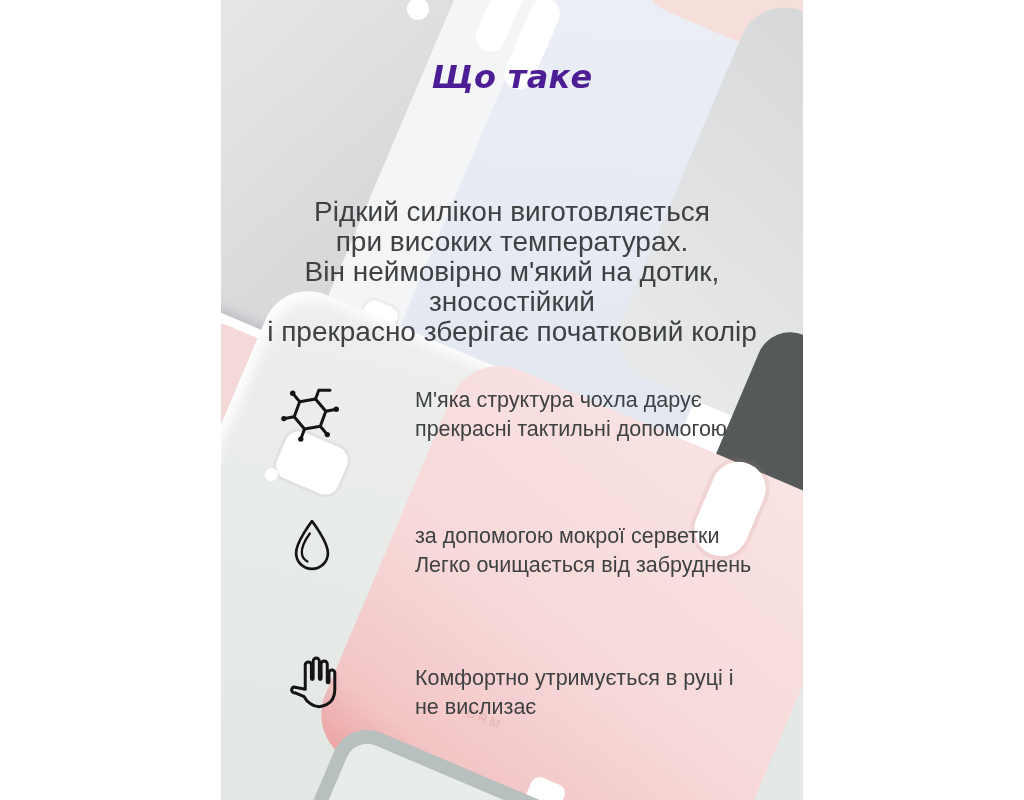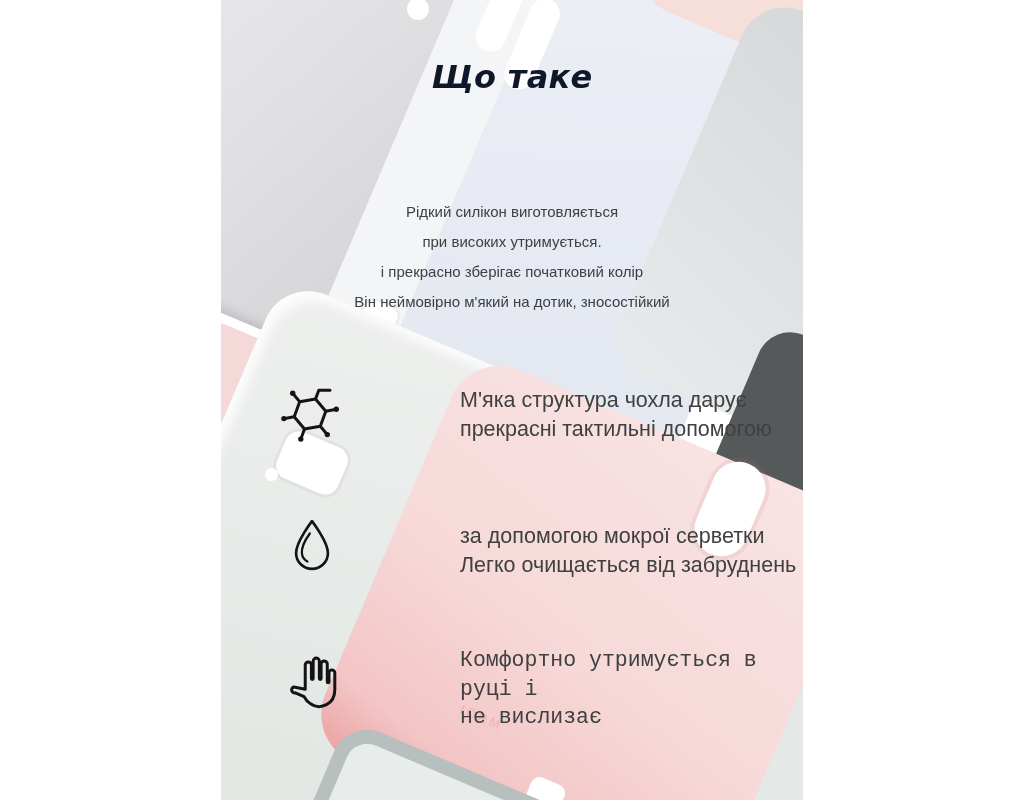--- a/index.html
+++ b/index.html
@@ -39,29 +39,29 @@
   .tab1{left:306px;top:780px;width:36px;height:32px;border-radius:9px;}
   .emboss{position:absolute;left:238px;top:710px;transform:rotate(23deg);
      font-size:13px;font-weight:bold;letter-spacing:3px;color:rgba(160,80,80,.14);}
   .c-rim-bl{left:82px;top:762px;width:230px;height:150px;background:#e8eceb;
      border:14px solid #b7bfbf;border-radius:36px;}
   
   .content{position:absolute;inset:0;z-index:2;}
   .title{position:absolute;left:0;top:58px;width:100%;text-align:center;
      font-family:"DejaVu Sans","Liberation Sans",sans-serif;
      font-style:italic;font-weight:800;font-size:32px;line-height:1.22;
-     color:#0f172a;letter-spacing:.3px;}
+     color:#4c1d95;letter-spacing:.3px;}
   .intro{position:absolute;left:0;top:197px;width:100%;text-align:center;
-     font-size:15px;line-height:30px;color:#3e4042;}
+     font-size:28px;line-height:30px;color:#3e4042;}
   .feature{position:absolute;left:0;width:100%;}
   .f-icon{position:absolute;left:56px;width:70px;display:flex;align-items:center;justify-content:center;}
-  .f-text{position:absolute;left:194px;font-size:21.5px;line-height:28.5px;color:#3e4042;margin-left:45px;}
+  .f-text{position:absolute;left:194px;font-size:21.5px;line-height:28.5px;color:#3e4042;}
   .f1{top:376px;} .f1 .f-icon{top:2px;} .f1 .f-text{top:10px;}
   .f2{top:508px;} .f2 .f-icon{top:8px;} .f2 .f-text{top:14px;}
-  .f3{top:642px;} .f3 .f-icon{top:8px;} .f3 .f-text{top:4px;font-family:Liberation Mono, monospace;}
+  .f3{top:642px;} .f3 .f-icon{top:8px;} .f3 .f-text{top:22px;}
   svg{display:block;}
 </style>
 </head>
 <body>
 
 <div class="page">
   <div class="poster">
 
     <div class="bg">
       <div class="case c-gray-tl"></div>
@@ -87,23 +87,23 @@
     </div>
 
     <div class="content">
 
       <div class="title">
         <div>Що таке</div>
       </div>
 
       <div class="intro">
         <div>Рідкий силікон виготовляється</div>
-        <div>при високих утримується.</div>
+        <div>при високих температурах.</div>
+        <div>Він неймовірно м'який на дотик, зносостійкий</div>
         <div>і прекрасно зберігає початковий колір</div>
-        <div>Він неймовірно м'який на дотик, зносостійкий</div>
       </div>
 
       <div class="feature f1">
         <div class="f-icon">
           <svg width="68" height="68" viewBox="0 0 68 68" fill="none" stroke="#141414" stroke-width="3" stroke-linecap="round" stroke-linejoin="round">
             <path d="M47.8 33.2 L37.5 21 L21.7 23.7 L16.2 38.8 L26.5 51 L42.3 48.3 Z"></path>
             <path d="M47.8 33.2 L57.2 31.5"></path>
             <path d="M37.5 21 L40.8 12.3 L52 12.3"></path>
             <path d="M21.7 23.7 L15.6 16.4"></path>
             <path d="M16.2 38.8 L6.9 40.4"></path>

